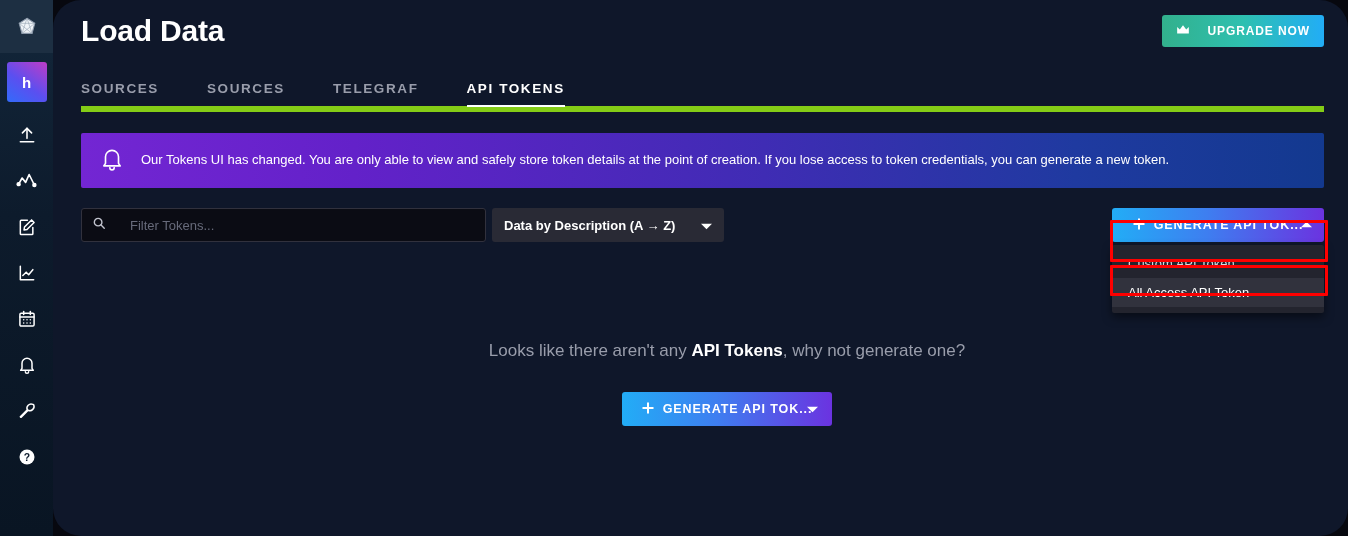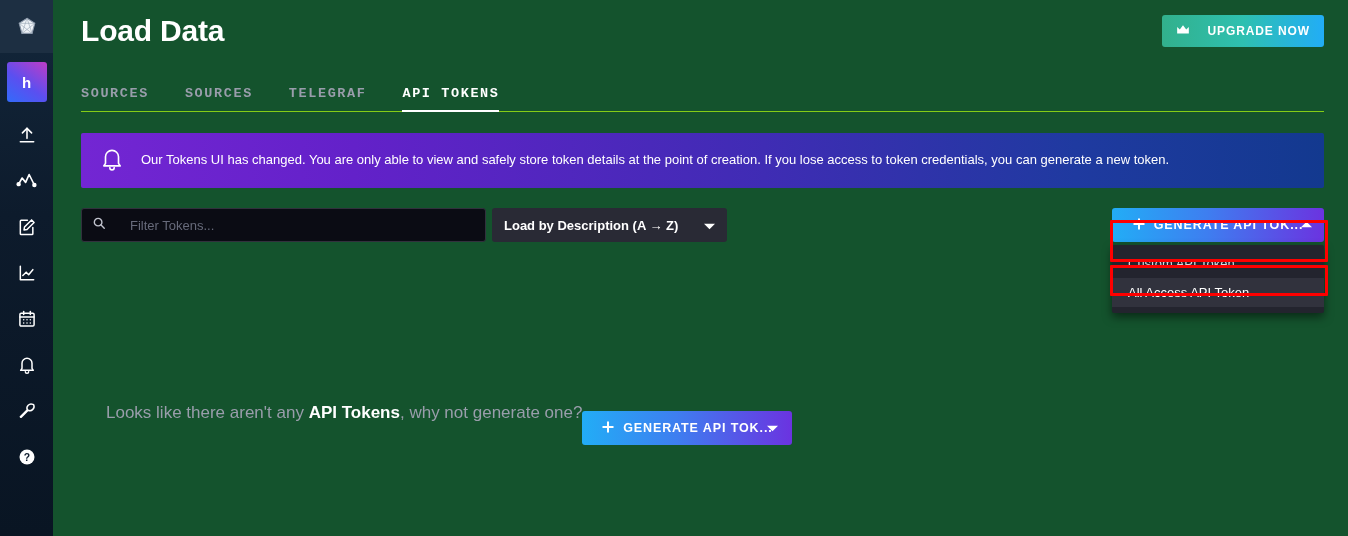--- a/index.html
+++ b/index.html
@@ -30,43 +30,43 @@
   }
   .nav-item {
     width: 53px; height: 46px; margin-top: 0;
     display: flex; align-items: center; justify-content: center;
     color: #ffffff;
   }
   .nav-item svg { display: block; }
   .nav-spacer-1 { height: 10px; }
 
   
-  .page { flex: 1; position: relative; background: #14532d; height: 536px; }
+  .page { flex: 1; position: relative; background: #0f172a; height: 536px; border-radius: 28px; }
 
   .page-header {
     height: 62px; padding: 0 24px 0 28px;
     display: flex; align-items: center; justify-content: space-between;
   }
   .page-title {
     color: #ffffff; font-size: 30px; font-weight: bold;
     letter-spacing: -0.2px;
   }
   .upgrade-btn {
     height: 32px; padding: 0 14px; border: none; border-radius: 3px;
     background: linear-gradient(90deg,#32b08c 0%,#2ec0b0 50%,#22adf6 100%);
     color: #fff; font-size: 12px; font-weight: bold; letter-spacing: 0.9px;
     font-family: "Liberation Sans", sans-serif;
     display: flex; align-items: center; gap: 17px; cursor: pointer;
   }
 
   
   .tabs {
     margin: 12px 24px 0 28px;
-    display: flex; align-items: flex-end; gap: 36px;
-    border-bottom: 1px solid #84cc16; height: 38px; font-family: Liberation Mono, monospace;
+    display: flex; align-items: flex-end; gap: 48px;
+    border-bottom: 6px solid #84cc16; height: 38px;
   }
   .tab {
     color: #999dab; font-size: 13.5px; font-weight: bold; letter-spacing: 1.6px;
     padding-bottom: 10px; cursor: pointer; position: relative;
   }
   .tab.active { color: #ffffff; }
   .tab.active::after {
     content: ""; position: absolute; left: 0; right: 0; bottom: -1px;
     height: 2px; background: #ffffff;
   }
@@ -118,22 +118,22 @@
     box-shadow: 0 4px 10px rgba(0,0,0,0.5);
   }
   .gen-menu-item {
     height: 29px; display: flex; align-items: center; padding: 0 16px;
     color: #d8d9e0; font-size: 13px; cursor: pointer;
   }
   .gen-menu-item.highlight { background: #31323d; color: #ffffff; }
 
   
   .empty-state {
-    position: absolute; left: 53px; right: 0; top: 380px;
-    display: flex; align-items: center;
+    position: absolute; left: 53px; right: 0; top: 341px;
+    display: flex; flex-direction: column; align-items: center;
   }
   .empty-text { color: #999dab; font-size: 17px; }
   .empty-text b { color: #ffffff; font-weight: bold; }
   .gen-btn-center {
     margin-top: 31px; width: 210px; height: 34px;
     border: none; border-radius: 3px;
     background: linear-gradient(90deg,#22adf6 0%,#3e7ef0 45%,#6b33e0 100%);
     color: #ffffff; font-size: 12.5px; font-weight: bold; letter-spacing: 0.9px;
     font-family: "Liberation Sans", sans-serif;
     display: flex; align-items: center; justify-content: center; gap: 9px;
@@ -285,21 +285,21 @@
         <span>
           <svg width="14" height="14" viewBox="0 0 24 24" fill="none" stroke="#c2c4cf" stroke-width="2.4" stroke-linecap="round">
             <circle cx="10.5" cy="10.5" r="6.5"></circle>
               <path d="M15.5 15.5L21 21"></path>
           </svg>
         </span>
         <input class="filter-input" type="text" placeholder="Filter Tokens..." style="">
       </div>
 
       <div class="sort-dropdown">
-        <span class="sort-label">Load by Description (A → Z)</span>
+        <span class="sort-label">Data by Description (A → Z)</span>
         <span>
           <svg width="11" height="8" viewBox="0 0 12 8" fill="#ffffff">
               <path d="M0 1.5h12L6 7.5z"></path>
             </svg>
         </span>
       </div>
 
       <div class="gen-wrap">
         <button class="gen-btn">
           <span>

